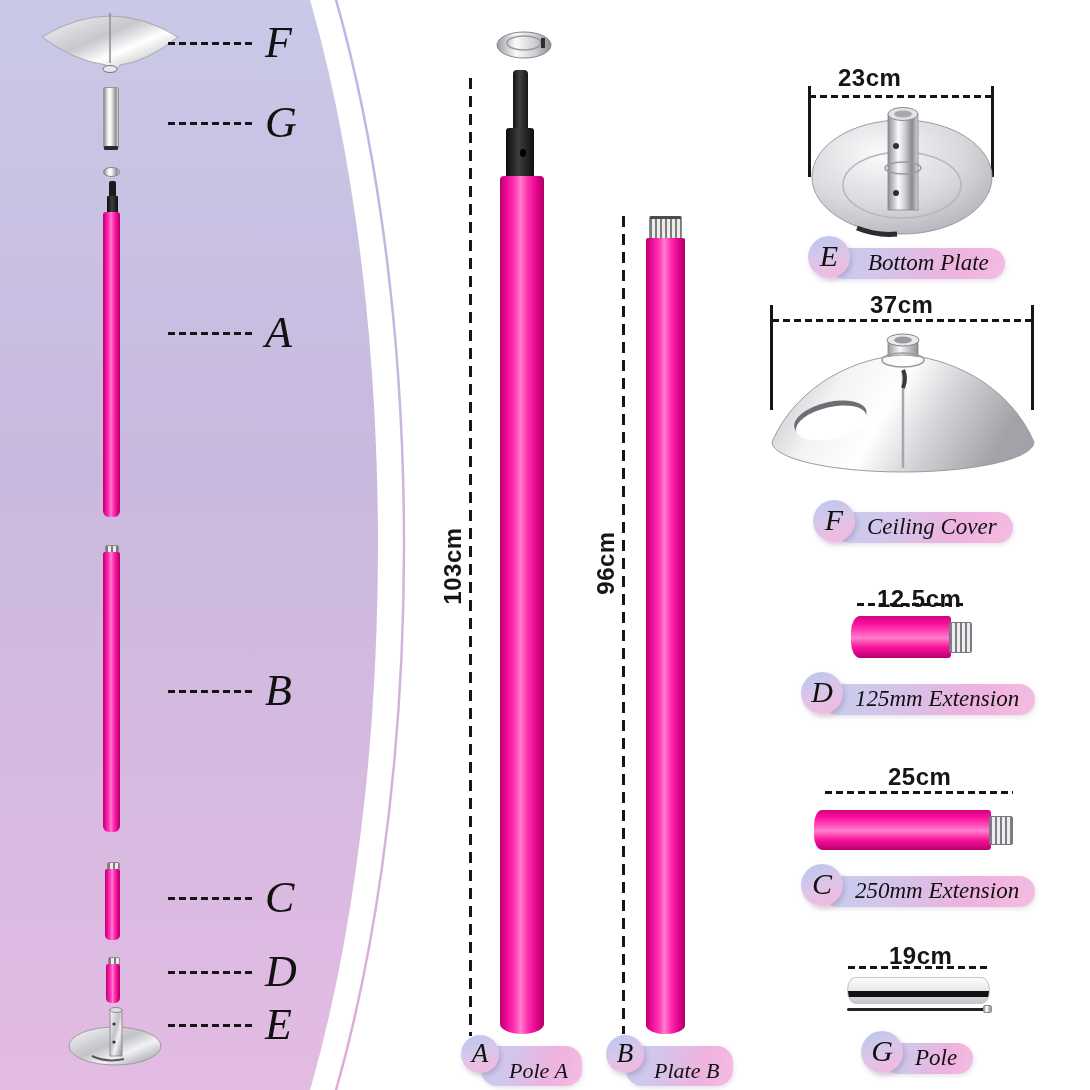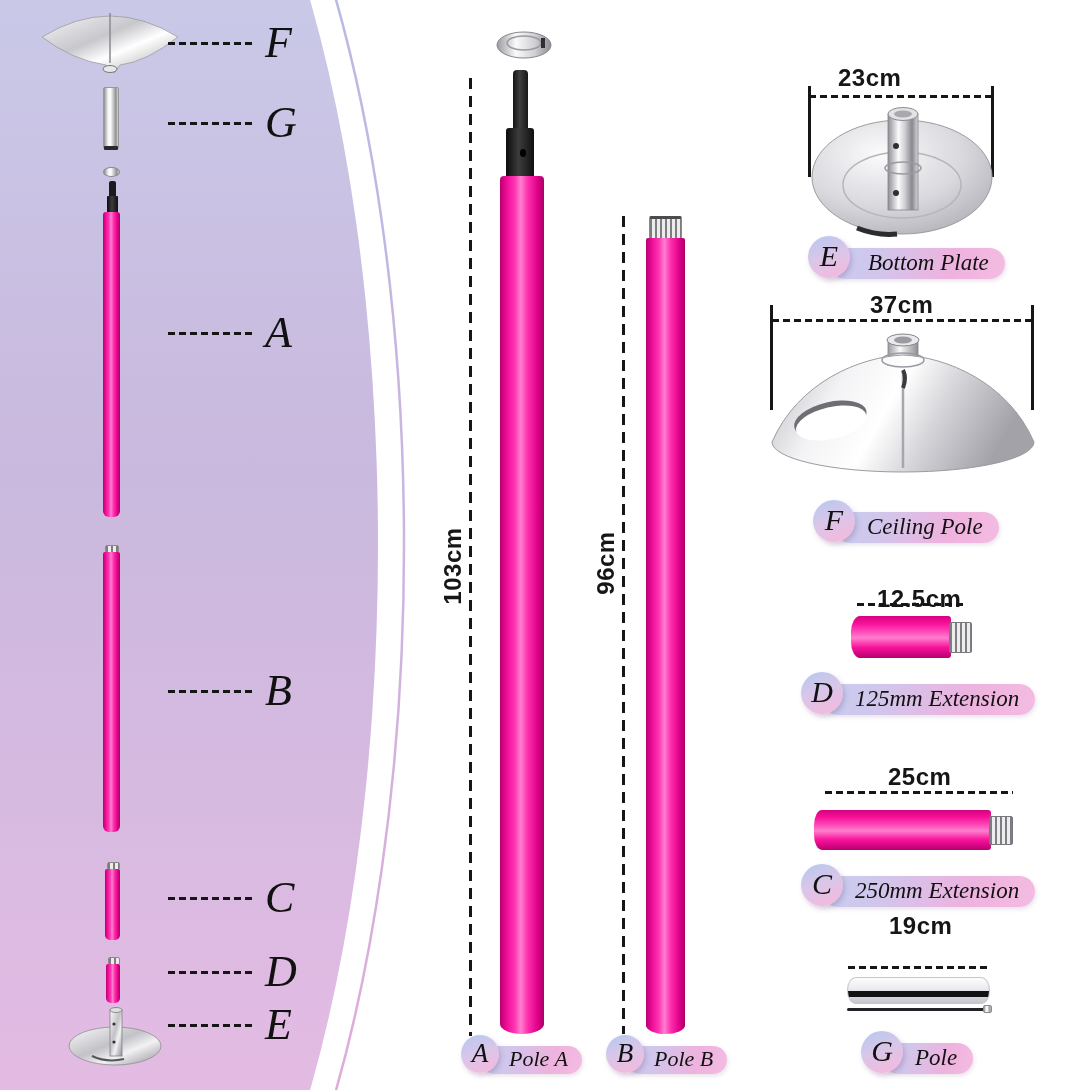--- a/index.html
+++ b/index.html
@@ -30,21 +30,21 @@
     padding:0 16px 2px 32px;box-shadow:1px 2px 4px rgba(130,90,140,.18);
   }
   .tag .circle{
     position:relative;width:42px;height:42px;border-radius:50%;
     background:linear-gradient(160deg,#bcc8ee 8%,#d9c6e9 46%,#f4b9dd 92%);
     display:flex;align-items:center;justify-content:center;
     font-family:"Liberation Serif",serif;font-style:italic;font-size:30px;color:#111;
     box-shadow:2px 3px 5px rgba(120,90,140,.30);padding-bottom:2px;box-sizing:border-box;
   }
   .tag.small .circle{width:38px;height:38px;font-size:27px;}
-  .tag.small .pill{left:20px;top:11px;height:26px;font-size:22px;padding:0 14px 2px 28px;}
+  .tag.small .pill{left:20px;top:11px;height:26px;font-size:22px;padding:12px 14px 2px 28px;}
   
   .pink-v{background:linear-gradient(90deg,#b80070 0%,#ec0a94 14%,#ff37b3 34%,#ff80cf 47%,#ff2fae 63%,#dd0087 86%,#ad0066 100%);}
   .pink-h{background:linear-gradient(180deg,#d4037f 0%,#f81099 18%,#ff4cba 38%,#ff7fce 52%,#f8119a 75%,#b80070 100%);}
   .silver-v{background:linear-gradient(90deg,#8e8e8e 0%,#f2f2f2 28%,#ffffff 45%,#c9c9c9 65%,#8f8f8f 85%,#d5d5d5 100%);}
   .thread-v{background:repeating-linear-gradient(90deg,#7d7d7d 0 2px,#ececec 2px 5px);border:1px solid #8a8a8a;box-sizing:border-box;border-radius:2px;}
   .blackpart{background:linear-gradient(90deg,#0c0c0c,#3c3c3c 45%,#101010);}
 </style>
 </head>
 <body>
 
@@ -165,21 +165,21 @@
 <div class="tag small" style="left:461px;top:1035px;">
   <div class="pill">
       <span>Pole A</span>
     </div>
   <div class="circle">
       <span>A</span>
     </div>
 </div>
 <div class="tag small" style="left:606px;top:1035px;">
   <div class="pill">
-      <span>Pole B</span>
+      <span>Plate B</span>
     </div>
   <div class="circle">
       <span>B</span>
     </div>
 </div>
 
 <div class="abs meas" style="left:838px;top:64px;">23cm</div>
 <div class="abs dash-h" style="left:809px;top:95px;width:185px;"></div>
 <div class="abs end-bar" style="left:808px;top:86px;height:91px;"></div>
 <div class="abs end-bar" style="left:991px;top:86px;height:91px;"></div>
@@ -244,21 +244,21 @@
   <ellipse cx="135" cy="30" rx="21" ry="7" fill="none" stroke="#9a9aa0" stroke-width="1.5"></ellipse>
   <g transform="rotate(-13 63 92)">
     <ellipse cx="63" cy="89" rx="37" ry="17" fill="#6e6e74"></ellipse>
     <ellipse cx="63" cy="93" rx="36" ry="16" fill="#ffffff"></ellipse>
   </g>
   <line x1="135" y1="42" x2="135" y2="138" stroke="#a6a6ac" stroke-width="2.5"></line>
   <path d="M135,40 q4,8 0,18" fill="none" stroke="#3a3a3f" stroke-width="4"></path>
 </svg>
 <div class="tag" style="left:813px;top:500px;">
   <div class="pill">
-      <span>Ceiling Pole</span>
+      <span>Ceiling Cover</span>
     </div>
   <div class="circle">
       <span>F</span>
     </div>
 </div>
 
 <div class="abs meas" style="left:877px;top:585px;">12.5cm</div>
 <div class="abs dash-h" style="left:857px;top:603px;width:110px;"></div>
 <div class="abs pink-h" style="left:851px;top:616px;width:100px;height:42px;border-radius:9px 3px 3px 9px / 16px 3px 3px 16px;"></div>
 <div class="abs" style="left:949px;top:622px;width:23px;height:31px;background:repeating-linear-gradient(90deg,#7d7d82 0 2px,#ededef 2px 5px);border:1px solid #77777c;border-radius:2px;box-sizing:border-box;"></div>
@@ -277,21 +277,21 @@
 <div class="abs" style="left:989px;top:816px;width:24px;height:29px;background:repeating-linear-gradient(90deg,#7d7d82 0 2px,#ededef 2px 5px);border:1px solid #77777c;border-radius:2px;box-sizing:border-box;"></div>
 <div class="tag" style="left:801px;top:864px;">
   <div class="pill">
       <span>250mm Extension</span>
     </div>
   <div class="circle">
       <span>C</span>
     </div>
 </div>
 
-<div class="abs meas" style="left:889px;top:912px;">19cm</div>
+<div class="abs meas" style="left:889px;top:942px;">19cm</div>
 <div class="abs dash-h" style="left:848px;top:966px;width:140px;"></div>
 <div class="abs" style="left:847px;top:977px;width:143px;height:27px;background:linear-gradient(180deg,#fdfdfd 0%,#ededf0 40%,#c6c6cc 100%);border:1px solid #c6c6cb;border-radius:9px/13px;box-sizing:border-box;overflow:hidden;">
   <div style="position:absolute;left:0;top:13px;width:100%;height:6px;background:#121215;"></div>
 </div>
 <div class="abs" style="left:847px;top:1008px;width:138px;height:3px;background:#232327;border-radius:2px;"></div>
 <div class="abs silver-v" style="left:983px;top:1005px;width:9px;height:8px;border-radius:2px;border:1px solid #8a8a8f;box-sizing:border-box;"></div>
 <div class="tag" style="left:861px;top:1031px;">
   <div class="pill">
       <span>Pole</span>
     </div>

